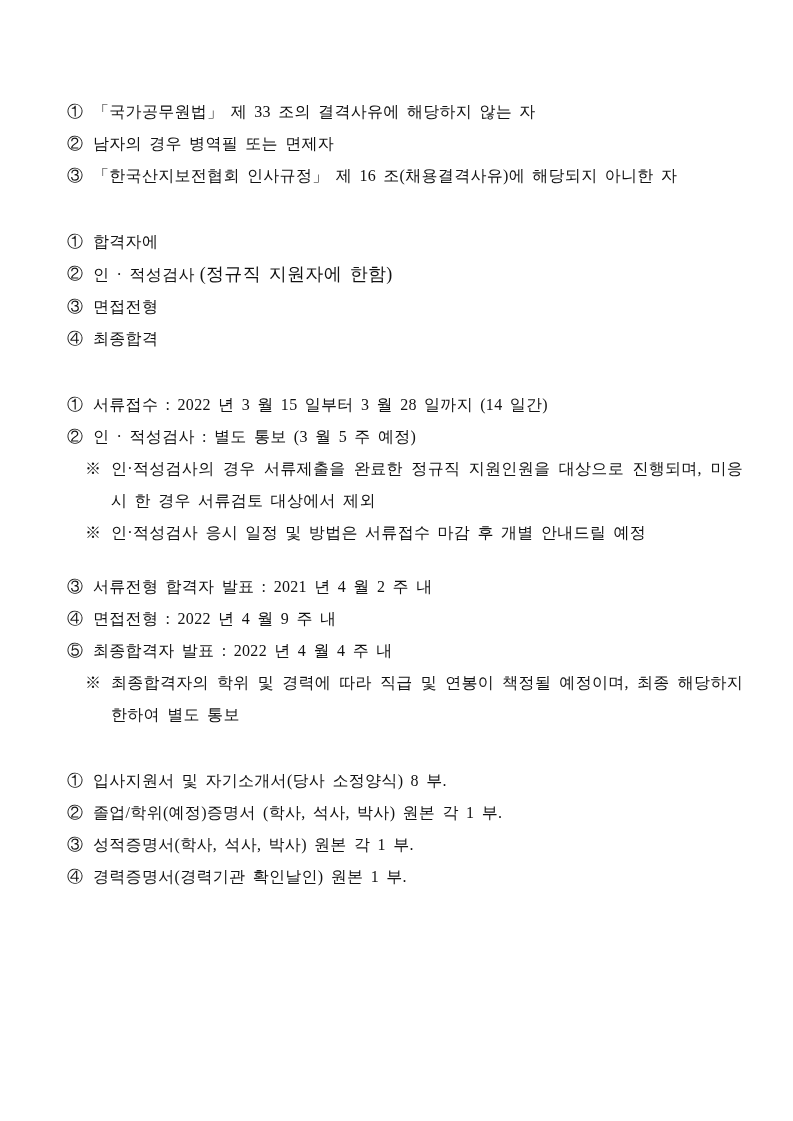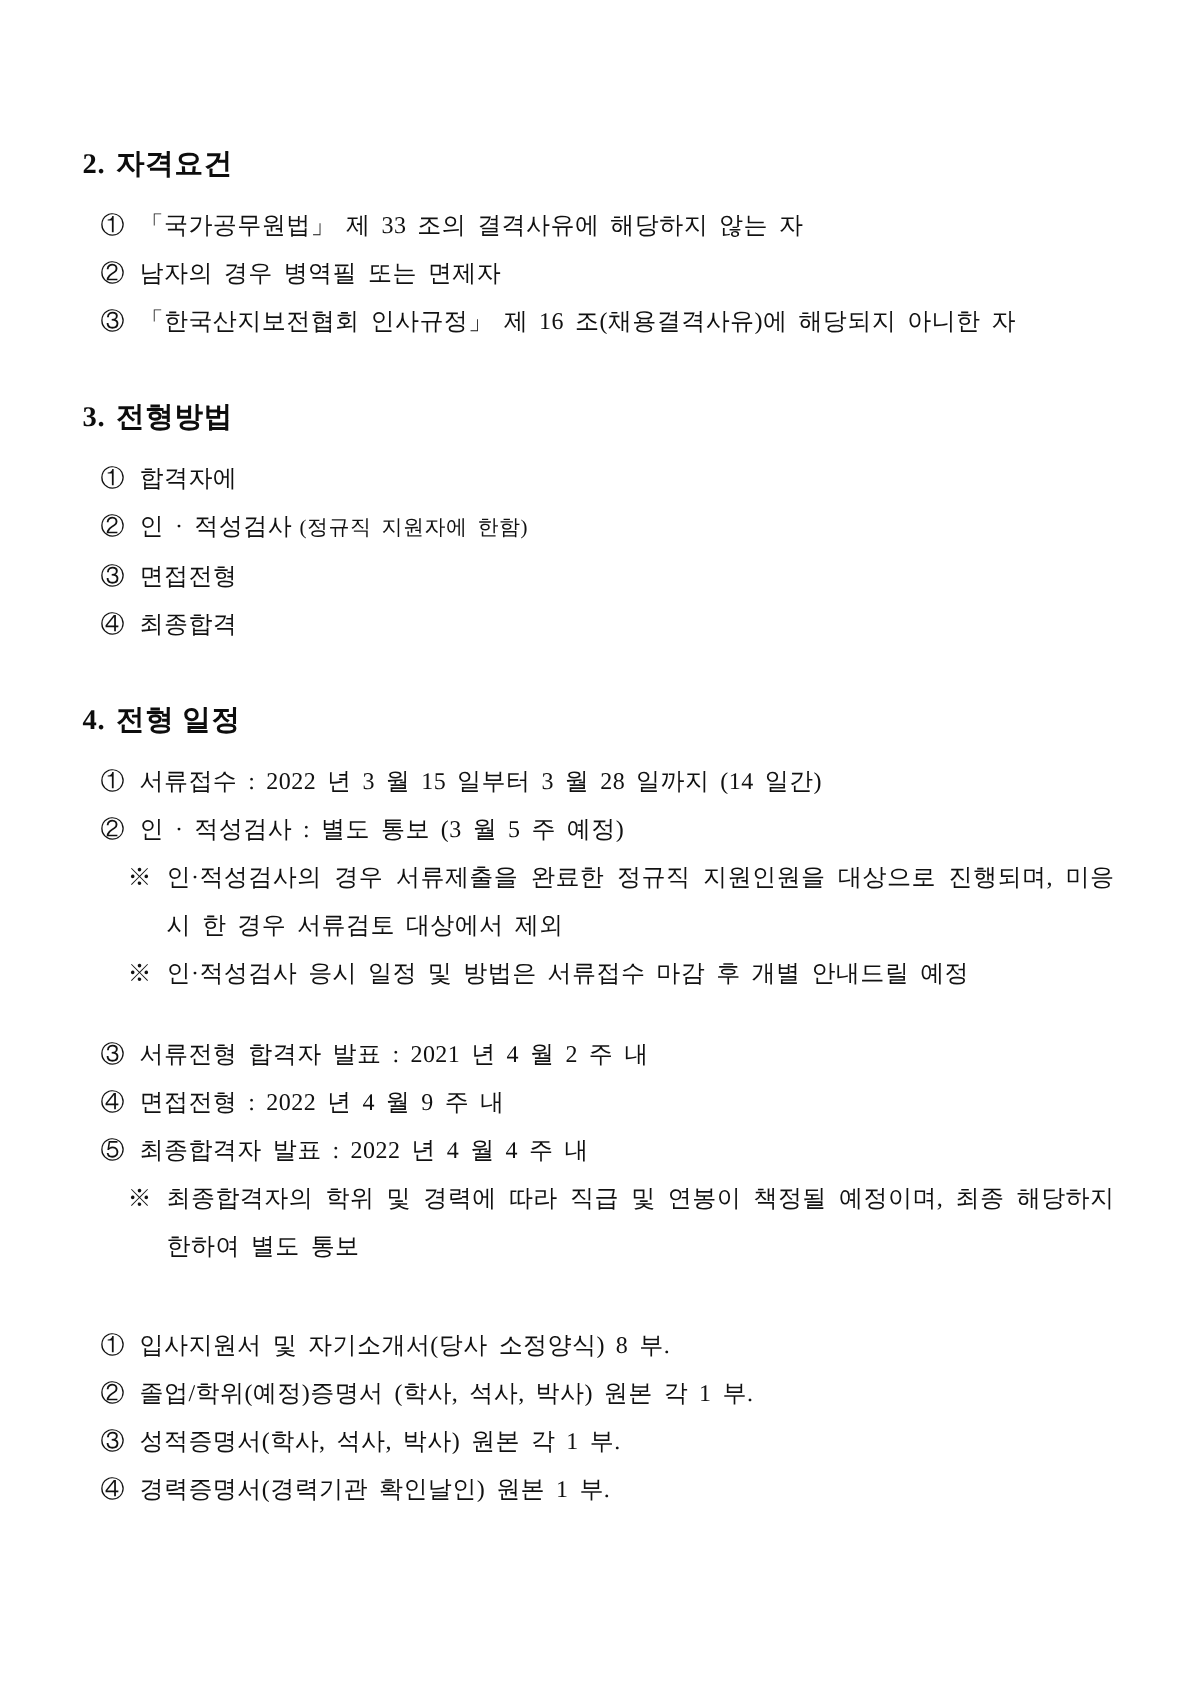--- a/index.html
+++ b/index.html
@@ -44,56 +44,50 @@
     min-width:0;
   }
   .doc-item.note {
     margin-left:30px;
   }
   .doc-item.note .item-text-wrap {
     text-align:justify;
   }
   .doc-item.gap-before { margin-top:22px; }
   .item-text-small {
-    font-size:14px;
+    font-size:18px;
     margin-left:5px;
   }
   .item-text-small:empty { display:none; }
 </style>
 </head>
 <body>
 
 <div class="page">
   <div id="sections-root">
   <section class="doc-section">
-    <h2 class="section-heading">
-      <span class="sec-num">2.</span><span class="sec-title">자격요건</span>
-    </h2>
     <div class="section-items">
   <div class="doc-item">
     <span class="marker">①</span>
     <span class="item-text-wrap"><span class="item-text">「국가공무원법」 제 33 조의 결격사유에 해당하지 않는 자</span></span>
   </div>
 
   <div class="doc-item">
     <span class="marker">②</span>
     <span class="item-text-wrap"><span class="item-text">남자의 경우 병역필 또는 면제자</span></span>
   </div>
 
   <div class="doc-item">
     <span class="marker">③</span>
     <span class="item-text-wrap"><span class="item-text">「한국산지보전협회 인사규정」 제 16 조(채용결격사유)에 해당되지 아니한 자</span></span>
   </div>
 </div>
   </section>
 
   <section class="doc-section">
-    <h2 class="section-heading">
-      <span class="sec-num">3.</span><span class="sec-title">전형방법</span>
-    </h2>
     <div class="section-items">
   <div class="doc-item">
     <span class="marker">①</span>
     <span class="item-text-wrap"><span class="item-text">합격자에</span></span>
   </div>
 
   <div class="doc-item">
     <span class="marker">②</span>
     <span class="item-text-wrap"><span class="item-text">인 · 적성검사</span><span class="item-text-small">(정규직 지원자에 한함)</span></span>
   </div>
@@ -104,23 +98,20 @@
   </div>
 
   <div class="doc-item">
     <span class="marker">④</span>
     <span class="item-text-wrap"><span class="item-text">최종합격</span></span>
   </div>
 </div>
   </section>
 
   <section class="doc-section">
-    <h2 class="section-heading">
-      <span class="sec-num">4.</span><span class="sec-title">전형 일정</span>
-    </h2>
     <div class="section-items">
   <div class="doc-item">
     <span class="marker">①</span>
     <span class="item-text-wrap"><span class="item-text">서류접수 : 2022 년 3 월 15 일부터 3 월 28 일까지 (14 일간)</span></span>
   </div>
 
   <div class="doc-item">
     <span class="marker">②</span>
     <span class="item-text-wrap"><span class="item-text">인 · 적성검사 : 별도 통보 (3 월 5 주 예정)</span></span>
   </div>

